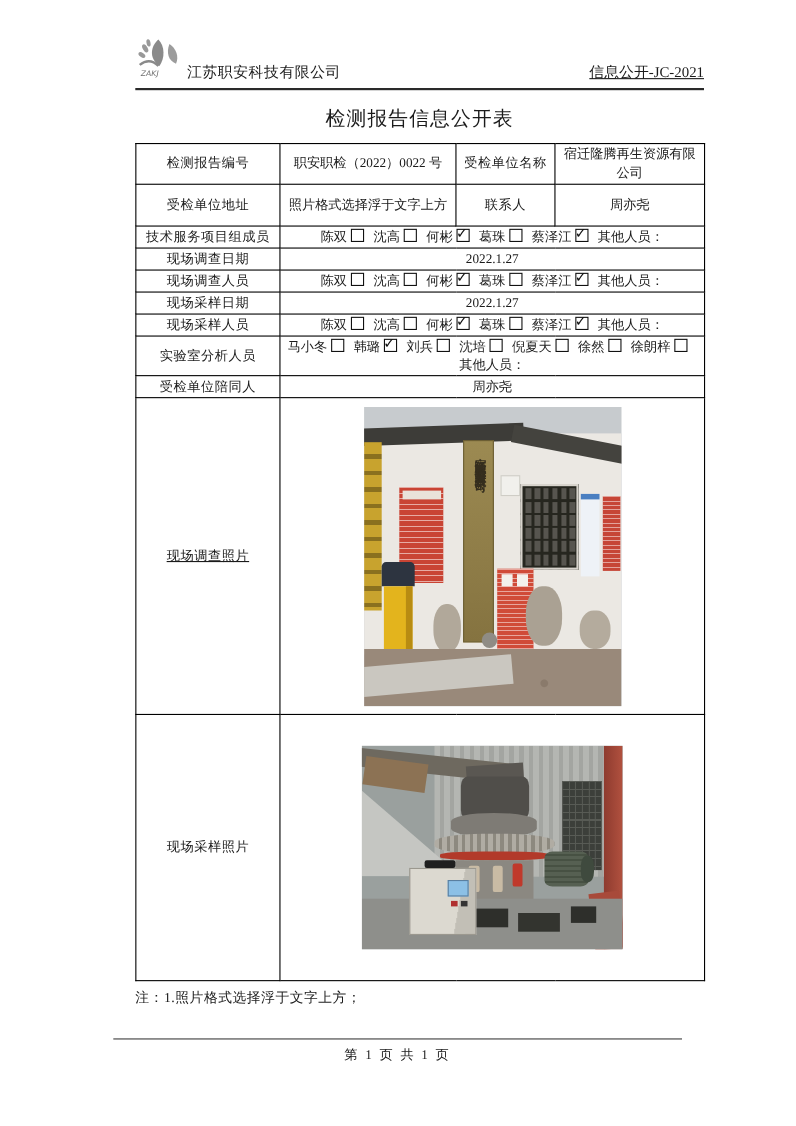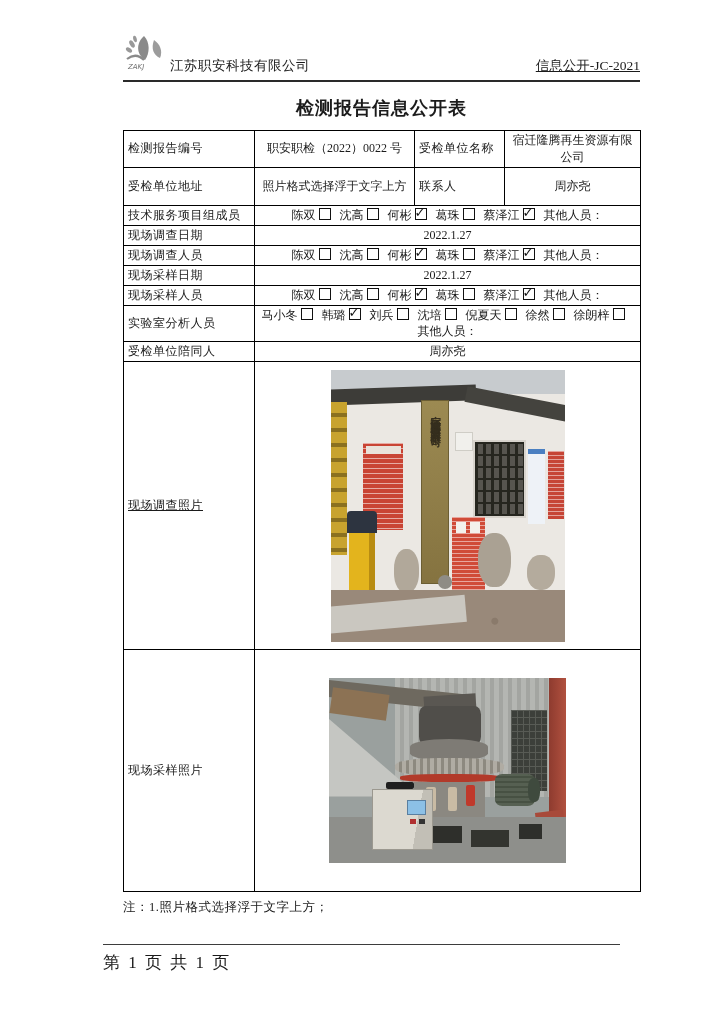--- a/index.html
+++ b/index.html
@@ -8,45 +8,45 @@
   .content{position:absolute;left:103px;top:0;width:517px;margin-left:20px;}
 
   
   .hdr{display:flex;align-items:flex-end;margin-top:33px;padding-bottom:5px;
        border-bottom:2px solid #2a2a2a;}
   .logo{flex:0 0 auto;}
   .company{font-size:13.5px;margin-left:3px;letter-spacing:0.5px;}
   .doccode{margin-left:auto;font-size:13.5px;text-decoration:underline;}
 
   
-  .title{text-align:center;font-size:18px;font-weight:bold;letter-spacing:1px;
+  .title{text-align:center;font-size:18px;font-weight:normal;letter-spacing:1px;
          margin:14px 0 10px 0;}
 
   
   table.main{width:517px;border-collapse:collapse;table-layout:fixed;font-size:12px;}
   table.main td{border:1.5px solid #000;padding:1px 4px;line-height:1.4;
                 vertical-align:middle;overflow:hidden;}
-  td.lab{text-align:left;letter-spacing:0.5px;padding:1px 2px;}
+  td.lab{text-align:center;letter-spacing:0.5px;padding:1px 2px;}
   td.cen{text-align:center;}
   td.mem{padding-left:7px;text-align:center;}
   tr.h-r1{height:34px;} tr.h-r2{height:38px;} tr.h-s{height:20px;}
   tr.h-lab2{height:36px;} tr.h-p1{height:288px;text-decoration:underline;} tr.h-p2{height:242px;}
   .member{margin-right:9px;white-space:nowrap;}
   .cb{display:inline-block;width:10px;height:10px;border:1.4px solid #111;
       margin-left:3px;position:relative;top:1px;background:#fff;}
   .cb[data-checked="true"]::after{content:"✓";position:absolute;left:-1px;top:-5px;
       font-size:13px;font-weight:bold;color:#111;
       font-family:"DejaVu Sans",sans-serif;}
   .others-block{display:block;}
 
   
   .note{font-size:12.5px;margin-top:7px;letter-spacing:0.5px;}
   .footer{position:absolute;left:103px;top:944px;width:517px;
-          border-top:1.5px solid #3d3d3d;text-align:left;
-          padding-top:6px;font-size:17px;letter-spacing:2px;}
+          border-top:1.5px solid #3d3d3d;text-align:center;
+          padding-top:6px;font-size:12px;letter-spacing:2px;}
 
   
   .photo{position:relative;margin:0 auto;overflow:hidden;}
   .photo *{position:absolute;}
   .photo1{width:234px;height:272px;background:#c7cbce;}
   .photo2{width:237px;height:185px;background:#9aa09e;}
 
   
   .p1-wall{left:0;top:9%;width:100%;height:74%;background:#ebe8e3;}
   .p1-roofL{left:-2%;top:6.5%;width:64%;height:6%;background:#3d3c38;transform:rotate(-2deg);}

